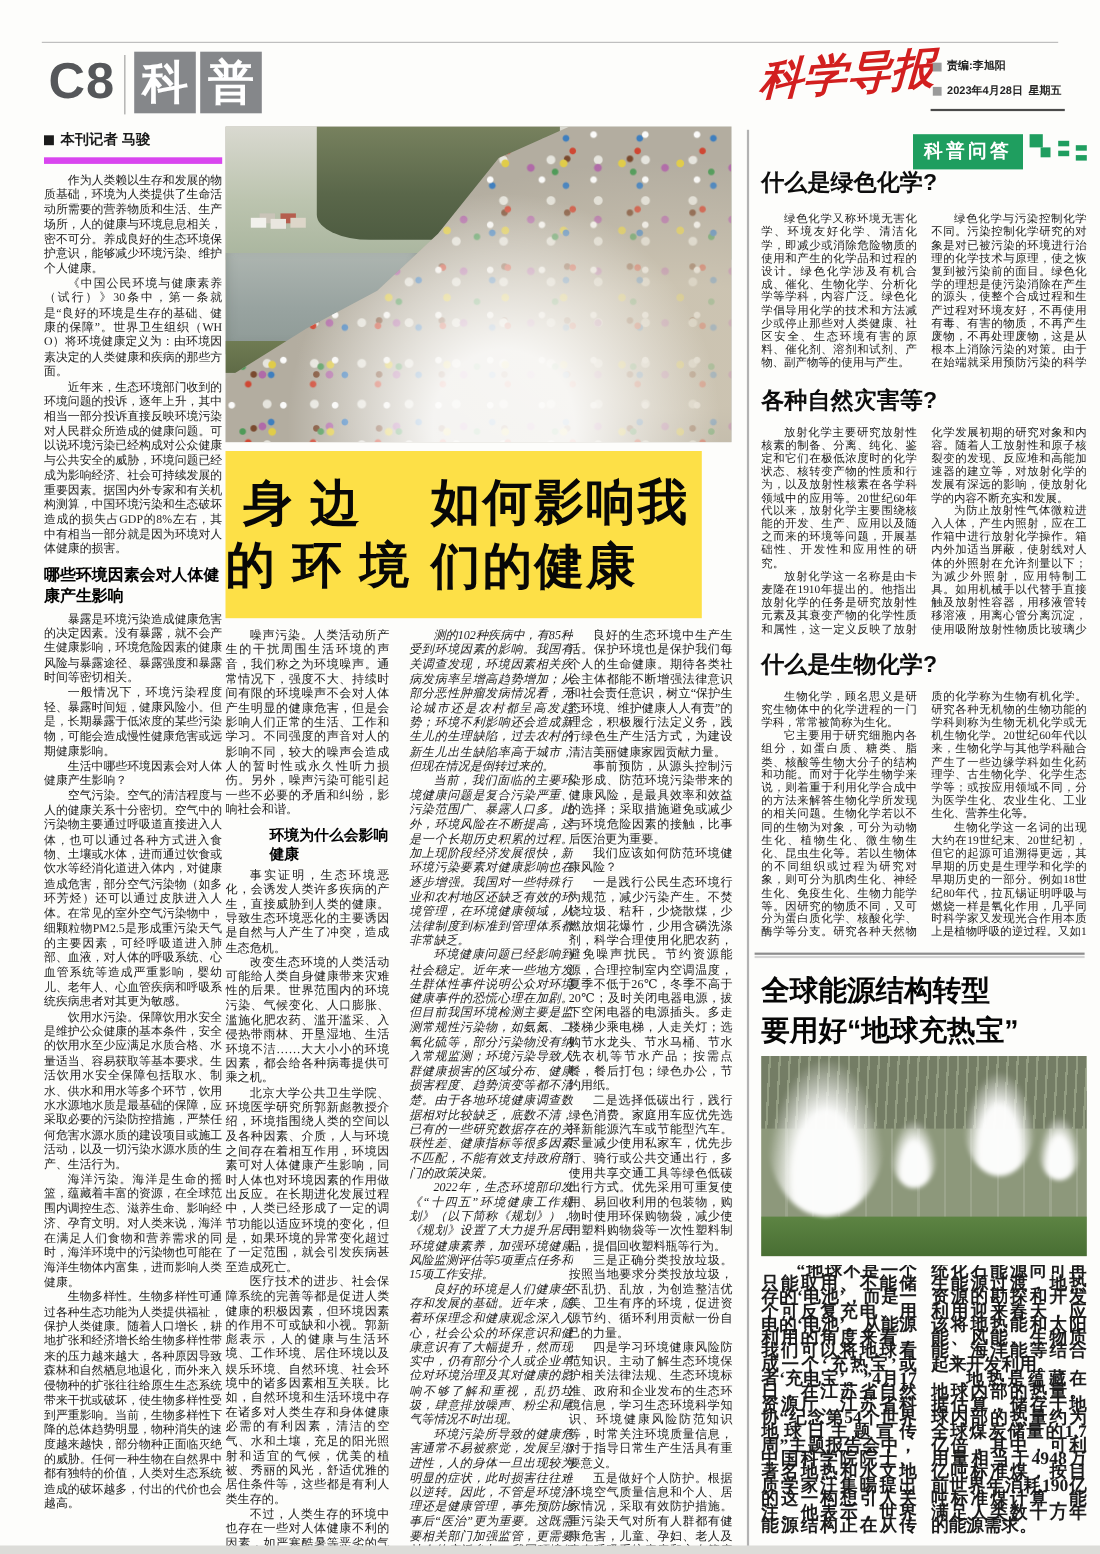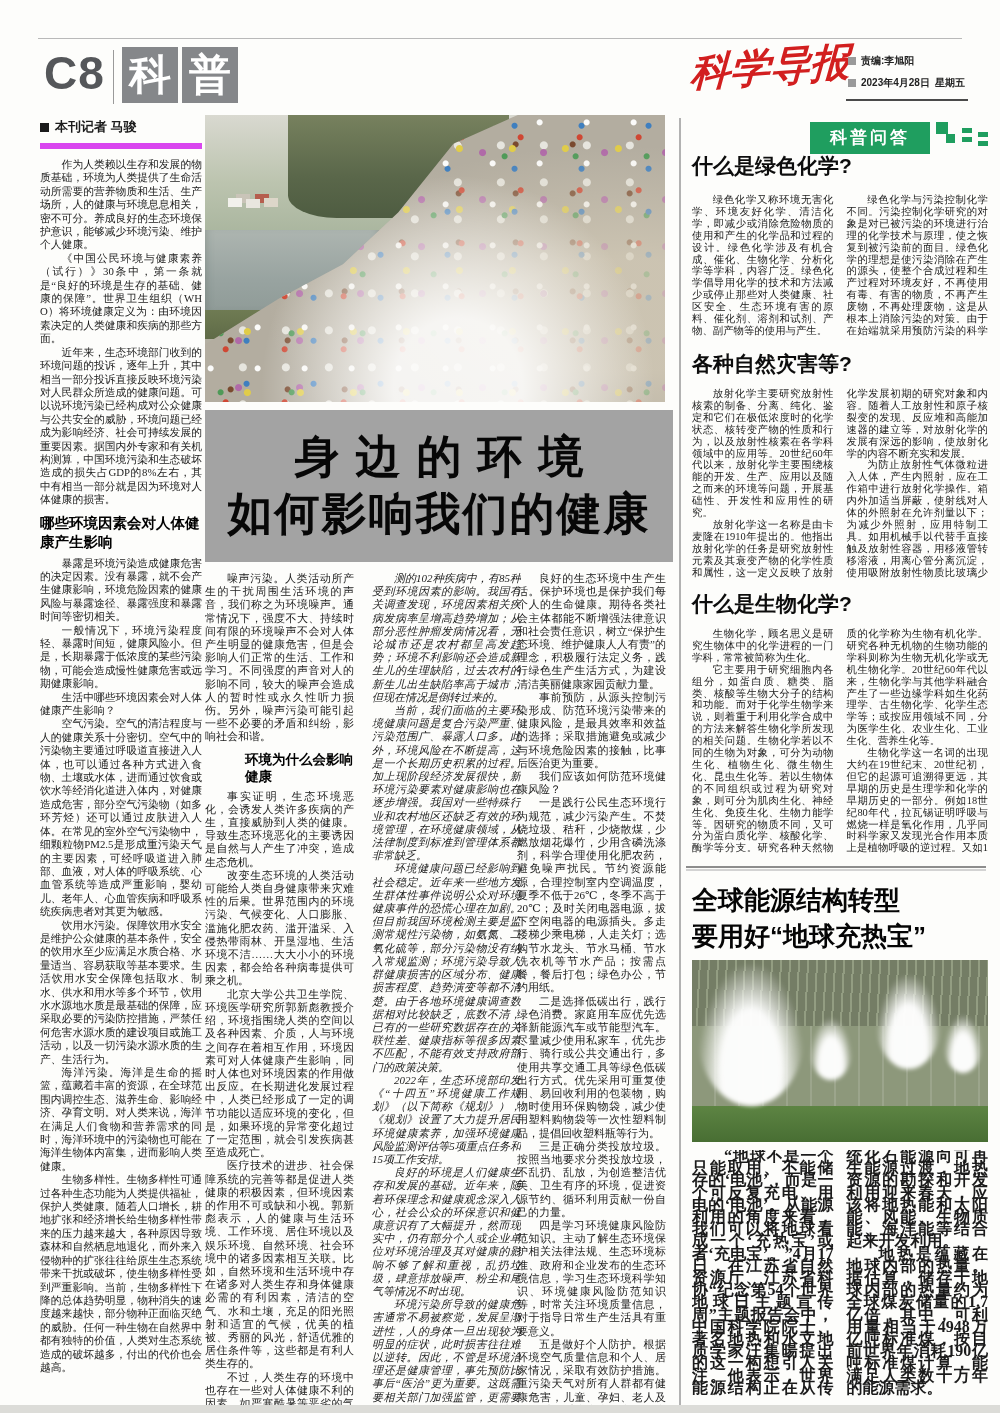--- a/index.html
+++ b/index.html
@@ -68,38 +68,38 @@
         radial-gradient(circle at 22% 70%, #4f9a58 0 2.5px, transparent 3.5px),
         radial-gradient(circle at 55% 80%, #b06aa8 0 3px, transparent 4px),
         radial-gradient(circle at 88% 82%, #e6e5de 0 3.5px, transparent 4.5px),
         radial-gradient(circle at 45% 60%, #7a4a2f 0 2.5px, transparent 3.5px);
       background-size:47px 41px,59px 53px,67px 43px,53px 61px,71px 59px,61px 47px,43px 37px,57px 49px; }
   .lf-pile::after { content:""; position:absolute; inset:0;
       background:radial-gradient(ellipse at 55% 95%, rgba(255,255,255,.85) 0 18%, rgba(255,255,255,0) 55%),
                  radial-gradient(ellipse at 90% 70%, rgba(214,205,185,.7) 0 20%, rgba(214,205,185,0) 60%); }
 
   
-  .banner { left:205px; top:410px; width:468px; height:152px; background:#a3a3a3;
-            display:flex; flex-direction:column; align-items:center; justify-content:center;
+  .banner { left:205px; top:410px; width:433px; height:152px; background:#fde047;
+            display:flex; flex-direction:row; align-items:center; justify-content:center;
             font-family:"Liberation Sans","DejaVu Sans",sans-serif; color:#070707; }
   .banner .t1 { font-size:45px; font-weight:900; letter-spacing:16px; text-indent:16px; line-height:56px; }
   .banner .t2 { font-size:45px; font-weight:900; letter-spacing:2px; line-height:58px; }
 
   
   .col { top:572px; width:149px; height:836px; overflow:hidden; }
   .col p { font-size:11px; line-height:13.2px; }
   .col h3.sub { font-size:13.5px; line-height:17px;margin-left:40px; }
   .c2 { left:205px; } .c3 { left:372px;font-style:italic; } .c4 { left:517px; }
 
   
   .right-vrule { left:679px; top:118px; width:2px; height:1292px; background:#b2b2b2; }
   .qa-badge-row { left:692px; top:122px; width:296px; display:flex; justify-content:flex-end;
                   align-items:flex-start; gap:6px; }
   .badge-box { background:#1f9e5f; color:#fff; font-family:"Liberation Sans",sans-serif;
-               font-weight:bold; font-size:17px; letter-spacing:3px; padding:4px 20px 5px; }
+               font-weight:bold; font-size:17px; letter-spacing:3px; padding:4px 10px 5px; }
   .badge-deco { position:relative; width:52px; height:32px; }
   .badge-deco i { position:absolute; background:#1f9e5f; display:block; }
   .badge-deco .a { left:0;  top:0;   width:12px; height:12px; }
   .badge-deco .b { left:10px; top:12px; width:9px; height:9px; }
   .badge-deco .c { left:26px; top:6px;  width:10px; height:5px; }
   .badge-deco .d { left:26px; top:15px; width:10px; height:5px; }
   .badge-deco .e { left:42px; top:10px; width:10px; height:5px; }
   .badge-deco .f { left:42px; top:19px; width:10px; height:5px; }
 
   .qhead { left:692px; width:296px; font-family:"Liberation Sans",sans-serif;

